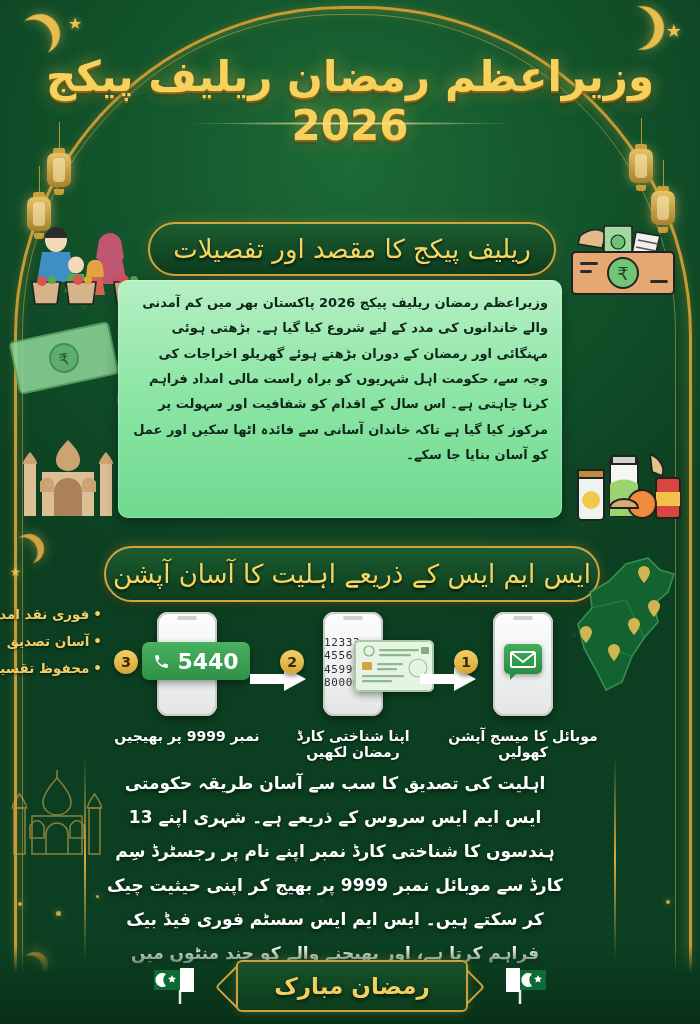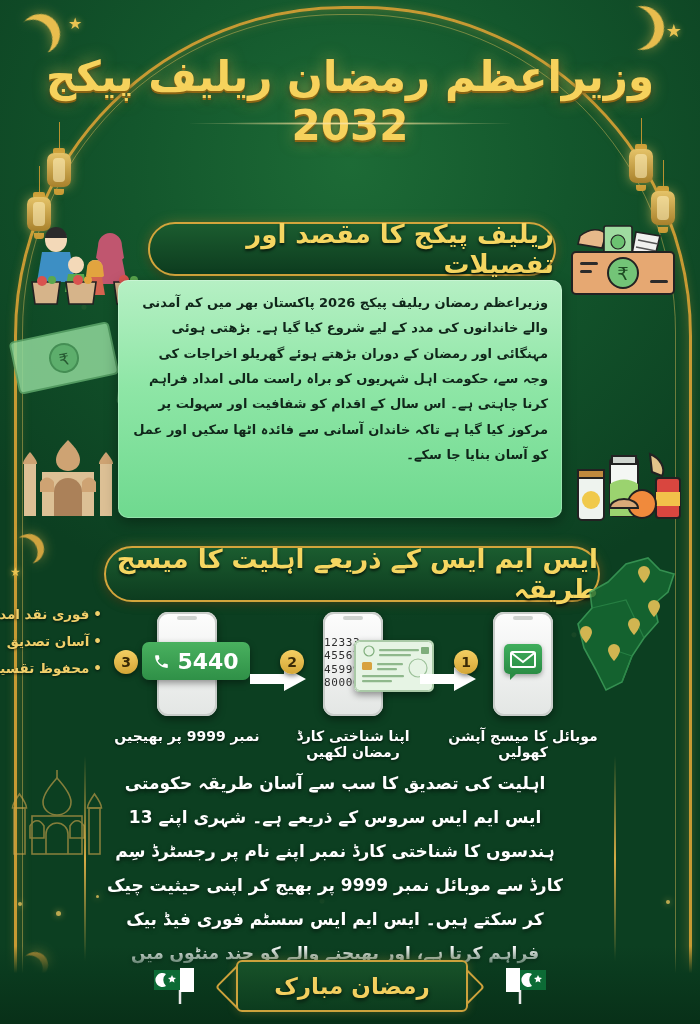--- a/index.html
+++ b/index.html
@@ -80,21 +80,21 @@
   }
 
   
   .pill{
     position:absolute;display:flex;align-items:center;justify-content:center;
     background:linear-gradient(180deg,#1b5c2f,#0d3c1f);
     border:2px solid #d3a53c;border-radius:40px;
     box-shadow:0 0 12px rgba(211,165,60,.35), 0 3px 8px rgba(0,0,0,.45);
     color:#f5d costumes;}
   .pill{color:#f5d661;}
-  .pill span{font-size:26px;font-weight:bold;direction:rtl;
+  .pill span{font-size:26px;font-weight:normal;direction:rtl;
     text-shadow:0 2px 3px rgba(0,0,0,.7);}
   .pill1{left:148px;top:222px;width:404px;height:50px;}
   .pill2{left:104px;top:546px;width:492px;height:52px;}
 
   
   .panel{
     position:absolute;left:118px;top:280px;width:444px;height:238px;
     background:linear-gradient(180deg,#b6f0c4 0%,#8ee6a6 45%,#6fd98f 100%);
     border-radius:10px;
     box-shadow:0 0 0 1px rgba(255,255,255,.25) inset, 0 4px 14px rgba(0,0,0,.35);
@@ -247,21 +247,21 @@
       <div class="body"></div>
       <div class="foot"></div>
   </div>
   <div class="lantern l4">
     <div class="cord"></div>
       <div class="cap"></div>
       <div class="body"></div>
       <div class="foot"></div>
   </div>
 
-  <div class="title-gold">وزیراعظم رمضان ریلیف پیکج 2032</div>
+  <div class="title-gold">وزیراعظم رمضان ریلیف پیکج 2026</div>
   <div class="title-sep"></div>
 
   <div class="pill pill1">
     <span>ریلیف پیکج کا مقصد اور تفصیلات</span>
   </div>
 
   <svg class="ill family" viewBox="0 0 126 86">
     <ellipse cx="38" cy="20" rx="11" ry="12" fill="#f3d9b8"></ellipse>
     <path d="M27 18a11 11 0 0 1 22 0z" fill="#2a2a2a"></path>
     <path d="M24 32h28l5 30H19z" fill="#3d8fc4"></path>
@@ -332,21 +332,21 @@
     <path d="M92 48h24v14H92z" fill="#f2c14a"></path>
     <circle cx="78" cy="60" r="14" fill="#f08a3c" stroke="#222" stroke-width="2"></circle>
     <path d="M46 64a14 9 0 0 1 28 0z" fill="#d9a978" stroke="#222" stroke-width="2"></path>
   </svg>
 
   <div class="panel">
     <p>وزیراعظم رمضان ریلیف پیکج 2026 پاکستان بھر میں کم آمدنی والے خاندانوں کی مدد کے لیے شروع کیا گیا ہے۔ بڑھتی ہوئی مہنگائی اور رمضان کے دوران بڑھتے ہوئے گھریلو اخراجات کی وجہ سے، حکومت اہل شہریوں کو براہ راست مالی امداد فراہم کرنا چاہتی ہے۔ اس سال کے اقدام کو شفافیت اور سہولت پر مرکوز کیا گیا ہے تاکہ خاندان آسانی سے فائدہ اٹھا سکیں اور عمل کو آسان بنایا جا سکے۔</p>
   </div>
 
   <div class="pill pill2">
-    <span>ایس ایم ایس کے ذریعے اہلیت کا میسج طریقہ</span>
+    <span>ایس ایم ایس کے ذریعے اہلیت کا آسان آپشن</span>
   </div>
 
   <svg class="pkmap" viewBox="0 0 140 152">
     <path d="M40 118 L28 96 L22 72 L36 56 L34 40 L52 30 L70 12 L92 6 L104 18 L118 22 L112 40 L98 52 L102 70 L88 86 L76 104 L66 130 L50 138 Z" fill="#176b33" stroke="#3fa35c" stroke-width="1.6" opacity=".9"></path>
     <path d="M36 56 L70 48 L88 86" fill="none" stroke="#2f8e4c" stroke-width="1.2" opacity=".8"></path>
     <path d="M66 130 L76 104 L52 96" fill="none" stroke="#2f8e4c" stroke-width="1.2" opacity=".8"></path>
     <g fill="#e7c257">
       <path d="M88 14a6 6 0 0 0-6 6c0 4.5 6 11 6 11s6-6.5 6-11a6 6 0 0 0-6-6z"></path>
       <path d="M98 48a6 6 0 0 0-6 6c0 4.5 6 11 6 11s6-6.5 6-11a6 6 0 0 0-6-6z"></path>
       <path d="M78 66a6 6 0 0 0-6 6c0 4.5 6 11 6 11s6-6.5 6-11a6 6 0 0 0-6-6z"></path>

